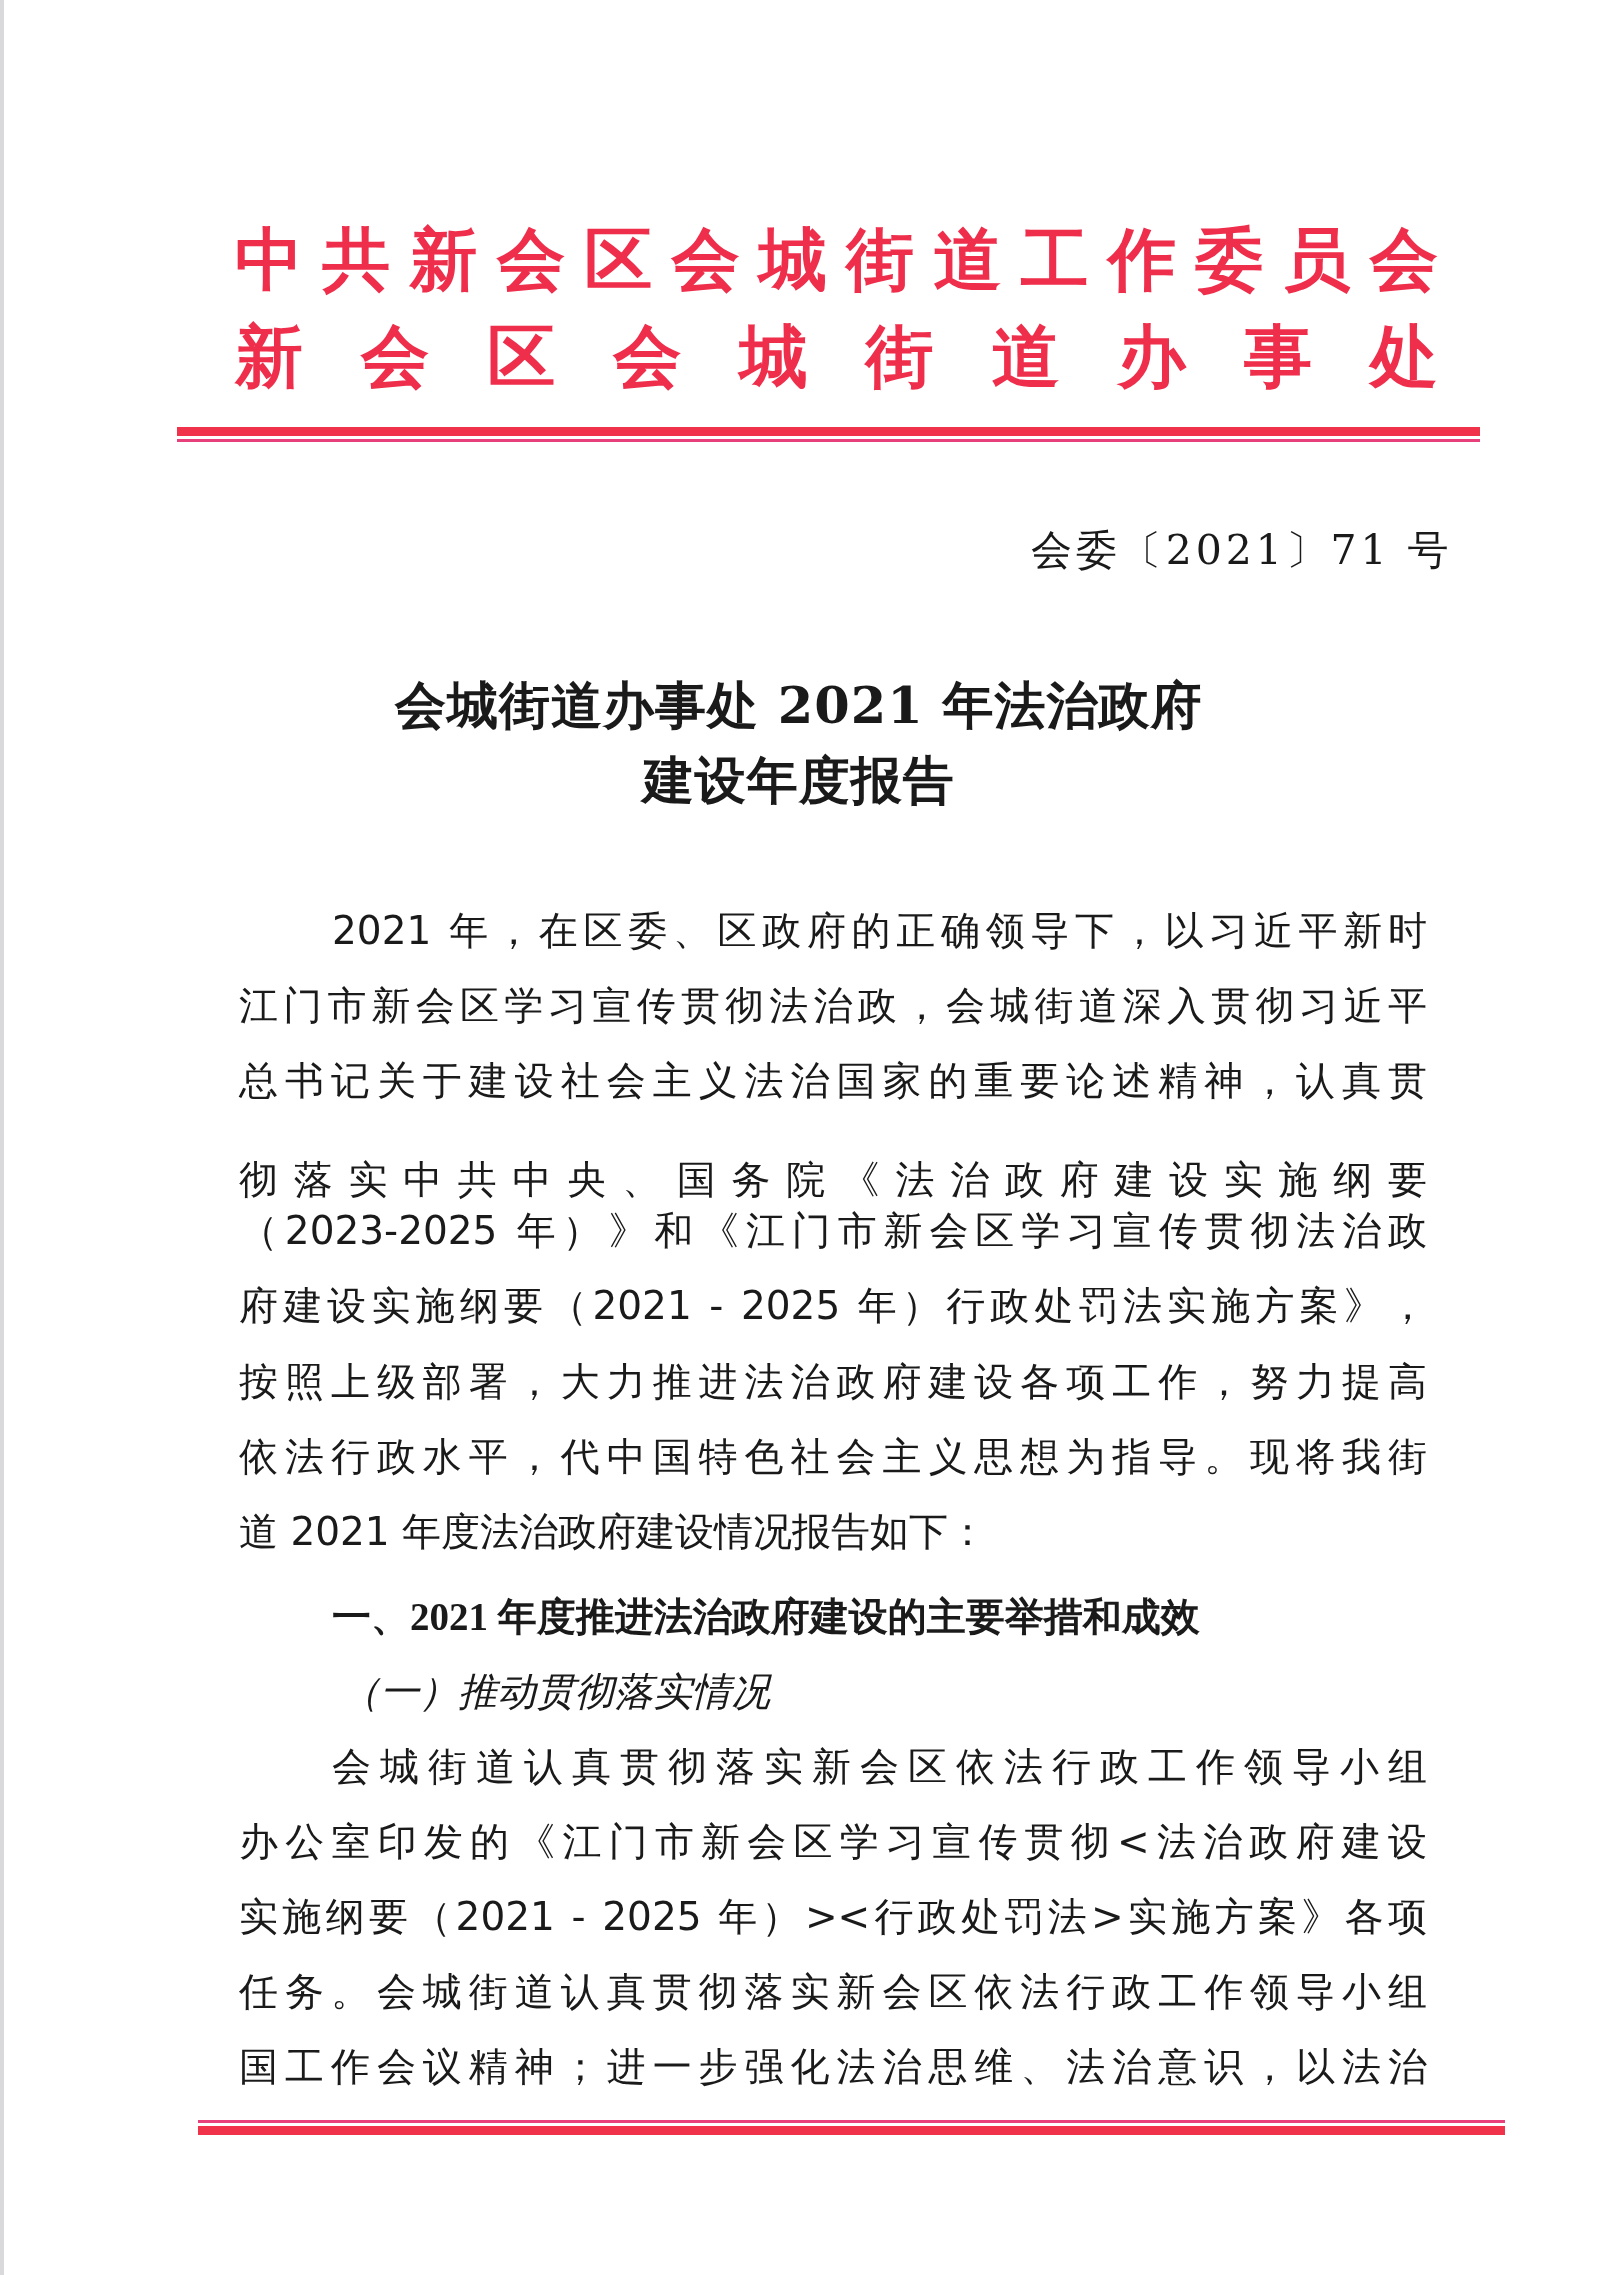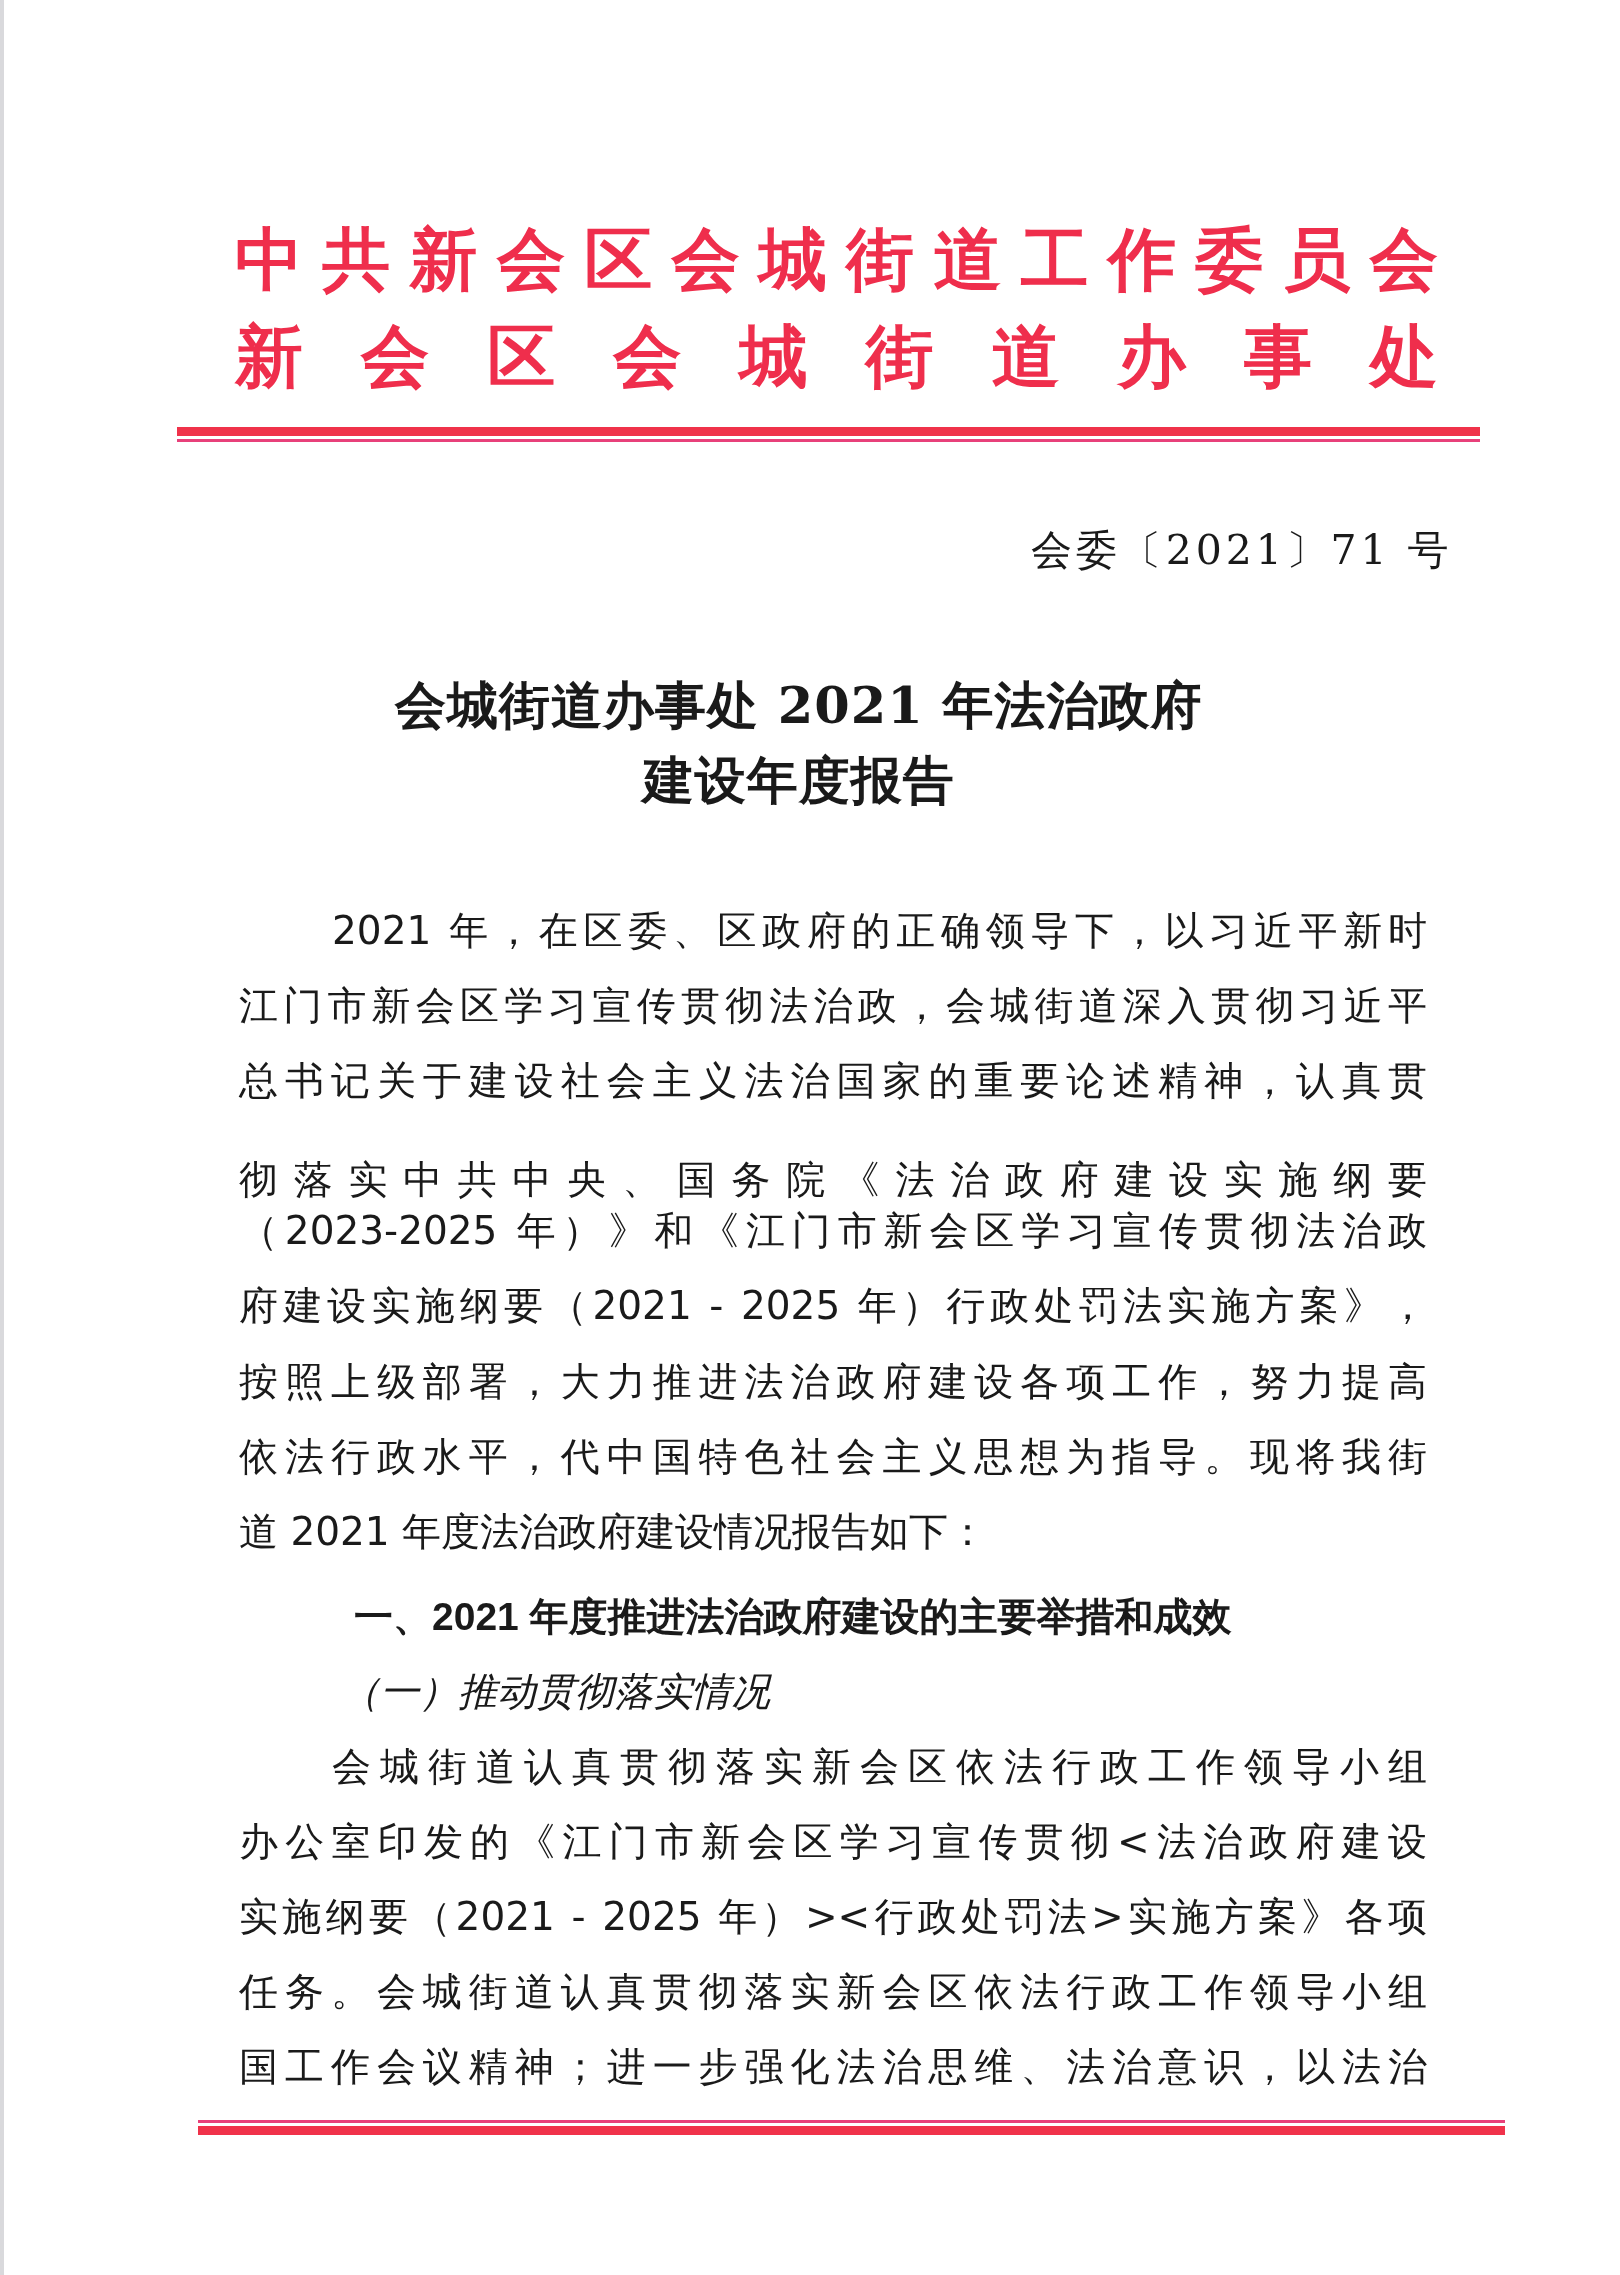--- a/index.html
+++ b/index.html
@@ -44,22 +44,21 @@
     position: absolute; left: 239px; width: 1188px;
     font-size: 39px; line-height: 47px; white-space: nowrap;
     text-align: justify; text-align-last: justify;
     font-family: "DejaVu Sans", "Liberation Sans", sans-serif;
   }
   .body-line.indent { left: 332px; width: 1095px; }
   .body-line.last { text-align-last: left; }
   .heading1 {
     position: absolute; left: 332px; top: 1593px;
     font-size: 39px; line-height: 47px; font-weight: bold;
-    font-family: Liberation Sans, sans-serif;
-    margin-left: 22px;
+    font-family: Liberation Serif, serif;
   }
   .heading2 {
     position: absolute; left: 341px; top: 1668px;
     font-size: 39px; line-height: 47px;
     font-family: "DejaVu Sans", "Liberation Sans", sans-serif;
     font-style: italic;
   }
 </style>
 </head>
 <body>

